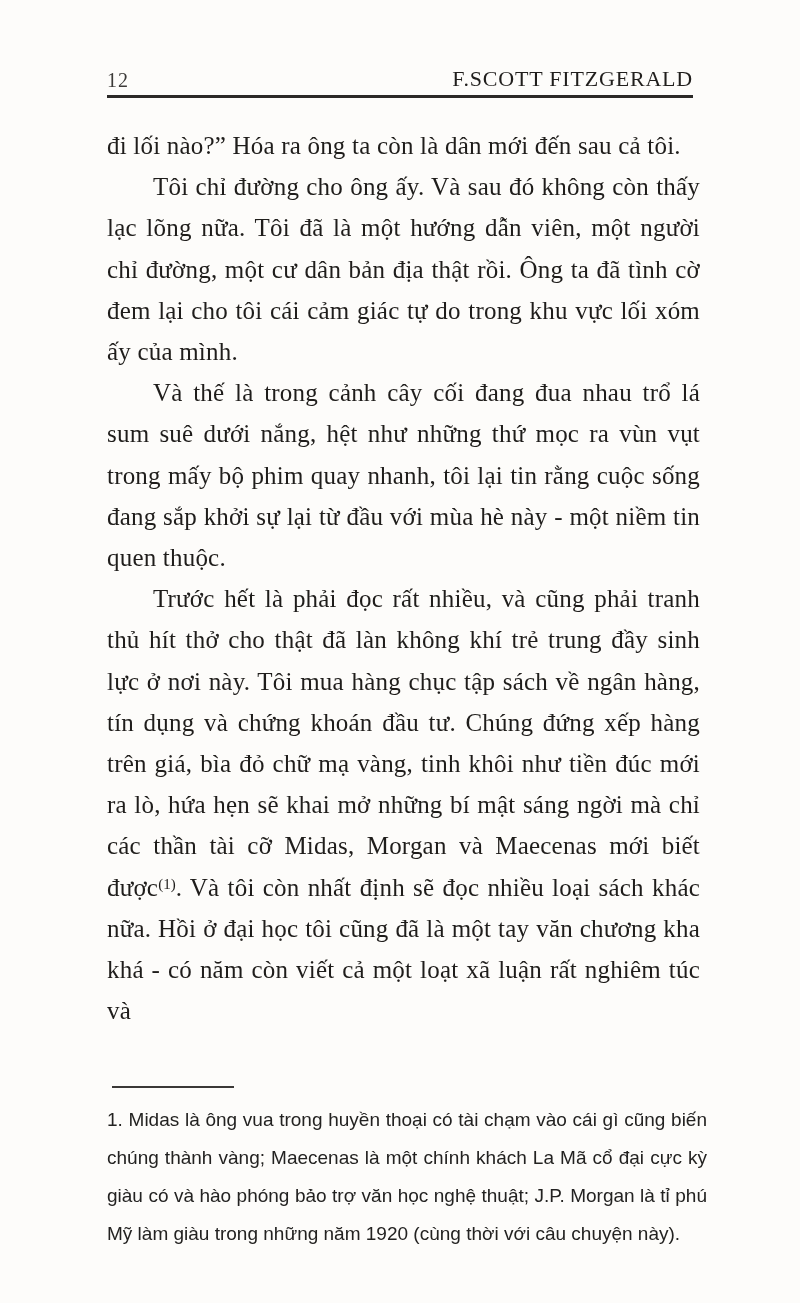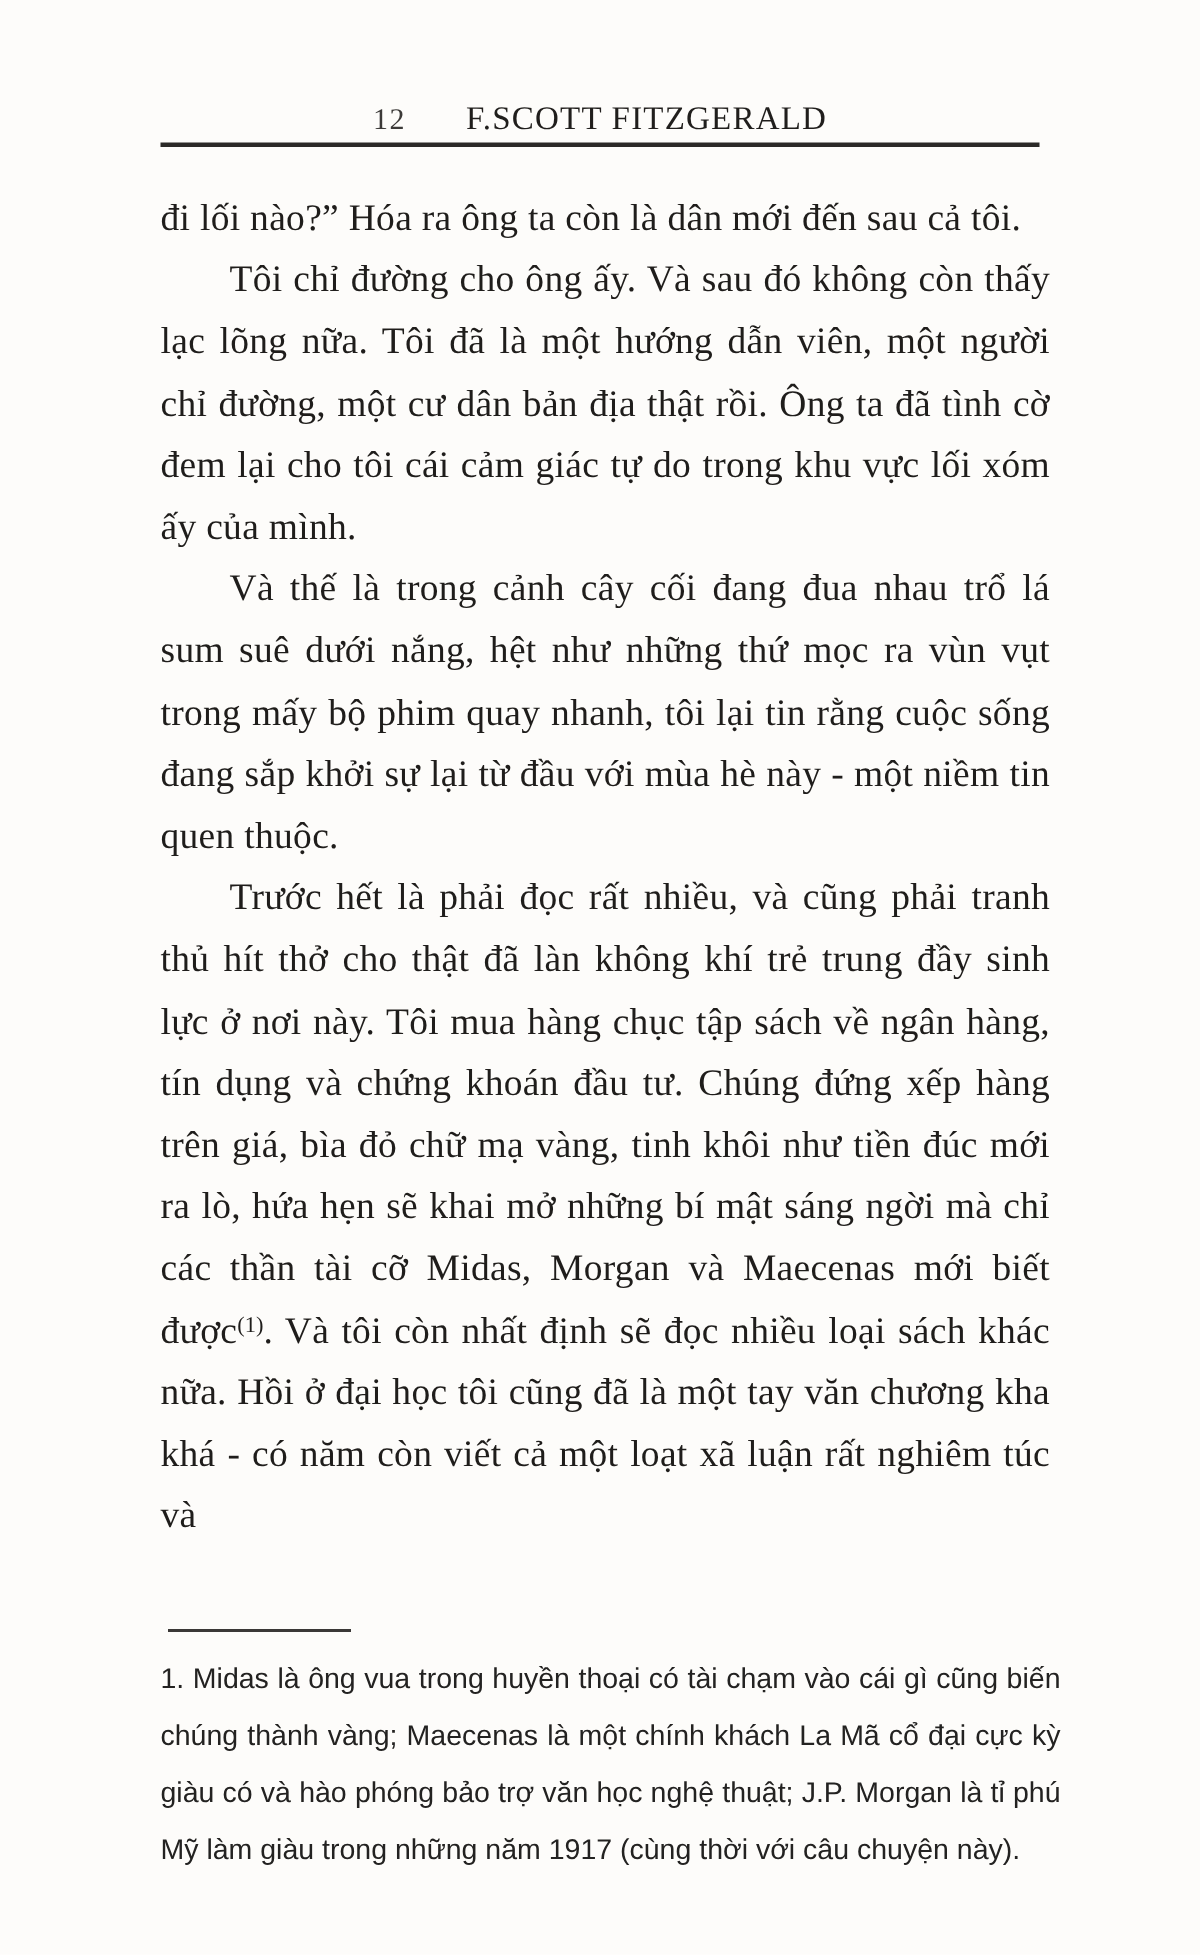--- a/index.html
+++ b/index.html
@@ -11,21 +11,21 @@
     overflow: hidden;
     font-family: "Liberation Serif", serif;
     color: #1f1d1b;
   }
   .running-head {
     position: absolute;
     left: 107px;
     width: 586px;
     top: 66px;
     display: flex;
-    justify-content: center;
+    justify-content: space-between;
     align-items: flex-end;
   }
   .page-number {
     font-size: 20px;
     color: #3c3a38;
     letter-spacing: 1px;
   }
   .running-title {
     font-size: 22px;
     letter-spacing: 0.8px;
@@ -97,16 +97,16 @@
   <main class="body-text">
     <p class="no-indent">đi lối nào?” Hóa ra ông ta còn là dân mới đến sau cả tôi.</p>
     <p>Tôi chỉ đường cho ông ấy. Và sau đó không còn thấy lạc lõng nữa. Tôi đã là một hướng dẫn viên, một người chỉ đường, một cư dân bản địa thật rồi. Ông ta đã tình cờ đem lại cho tôi cái cảm giác tự do trong khu vực lối xóm ấy của mình.</p>
     <p>Và thế là trong cảnh cây cối đang đua nhau trổ lá sum suê dưới nắng, hệt như những thứ mọc ra vùn vụt trong mấy bộ phim quay nhanh, tôi lại tin rằng cuộc sống đang sắp khởi sự lại từ đầu với mùa hè này - một niềm tin quen thuộc.</p>
     <p><span>Trước hết là phải đọc rất nhiều, và cũng phải tranh thủ hít thở cho thật đã làn không khí trẻ trung đầy sinh lực ở nơi này. Tôi mua hàng chục tập sách về ngân hàng, tín dụng và chứng khoán đầu tư. Chúng đứng xếp hàng trên giá, bìa đỏ chữ mạ vàng, tinh khôi như tiền đúc mới ra lò, hứa hẹn sẽ khai mở những bí mật sáng ngời mà chỉ các thần tài cỡ Midas, Morgan và Maecenas mới biết được</span><sup class="fn-ref">(1)</sup><span>. Và tôi còn nhất định sẽ đọc nhiều loại sách khác nữa. Hồi ở đại học tôi cũng đã là một tay văn chương kha khá - có năm còn viết cả một loạt xã luận rất nghiêm túc và</span></p>
   </main>
 
   <div class="fn-rule"></div>
 
   <footer class="footnote">
-    <p>1. Midas là ông vua trong huyền thoại có tài chạm vào cái gì cũng biến chúng thành vàng; Maecenas là một chính khách La Mã cổ đại cực kỳ giàu có và hào phóng bảo trợ văn học nghệ thuật; J.P. Morgan là tỉ phú Mỹ làm giàu trong những năm 1917 (cùng thời với câu chuyện này).</p>
+    <p>1. Midas là ông vua trong huyền thoại có tài chạm vào cái gì cũng biến chúng thành vàng; Maecenas là một chính khách La Mã cổ đại cực kỳ giàu có và hào phóng bảo trợ văn học nghệ thuật; J.P. Morgan là tỉ phú Mỹ làm giàu trong những năm 1920 (cùng thời với câu chuyện này).</p>
   </footer>
 
 </div>
 
 </body></html>

